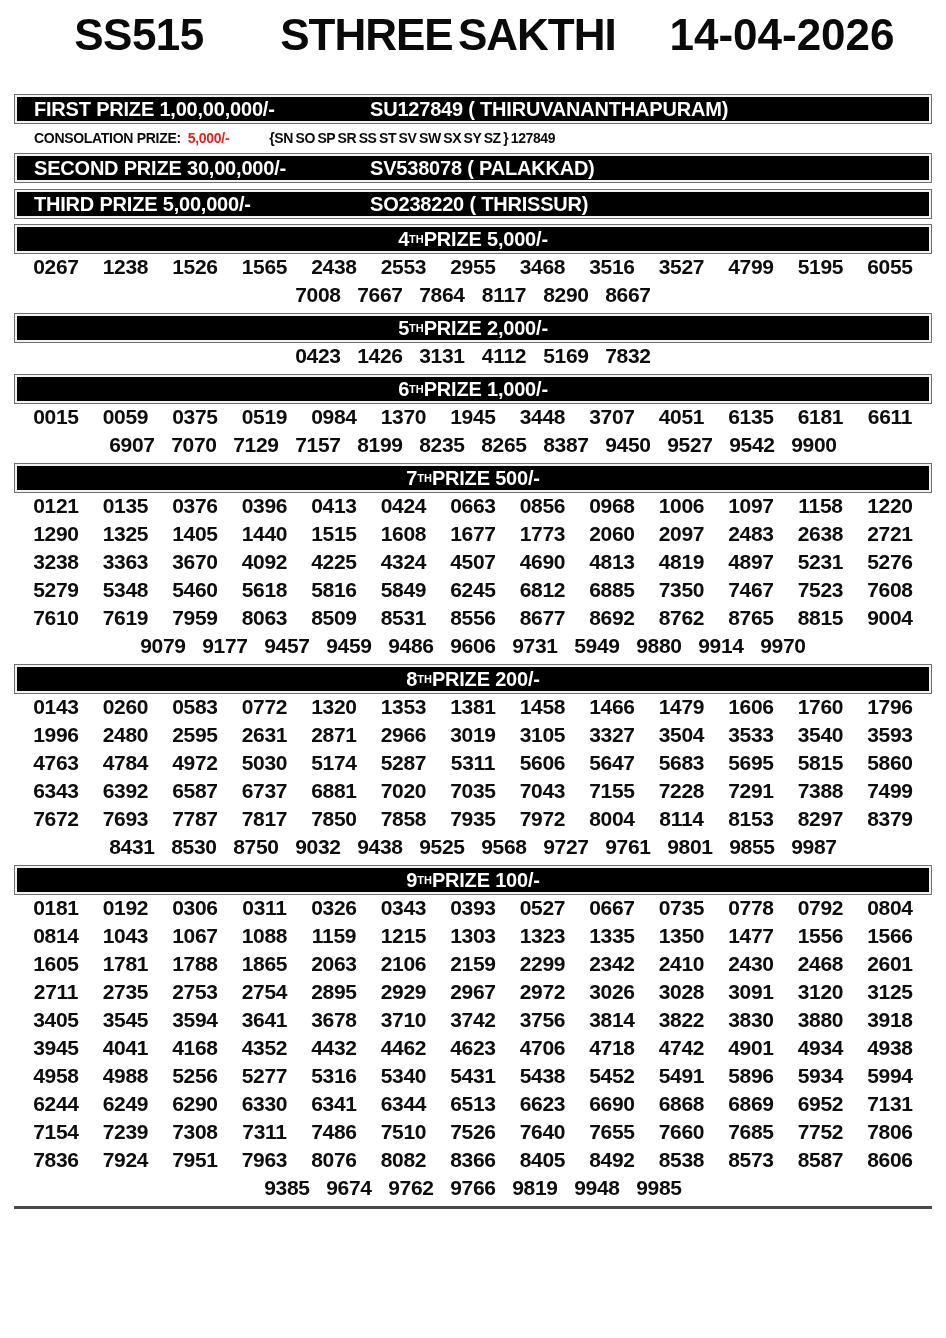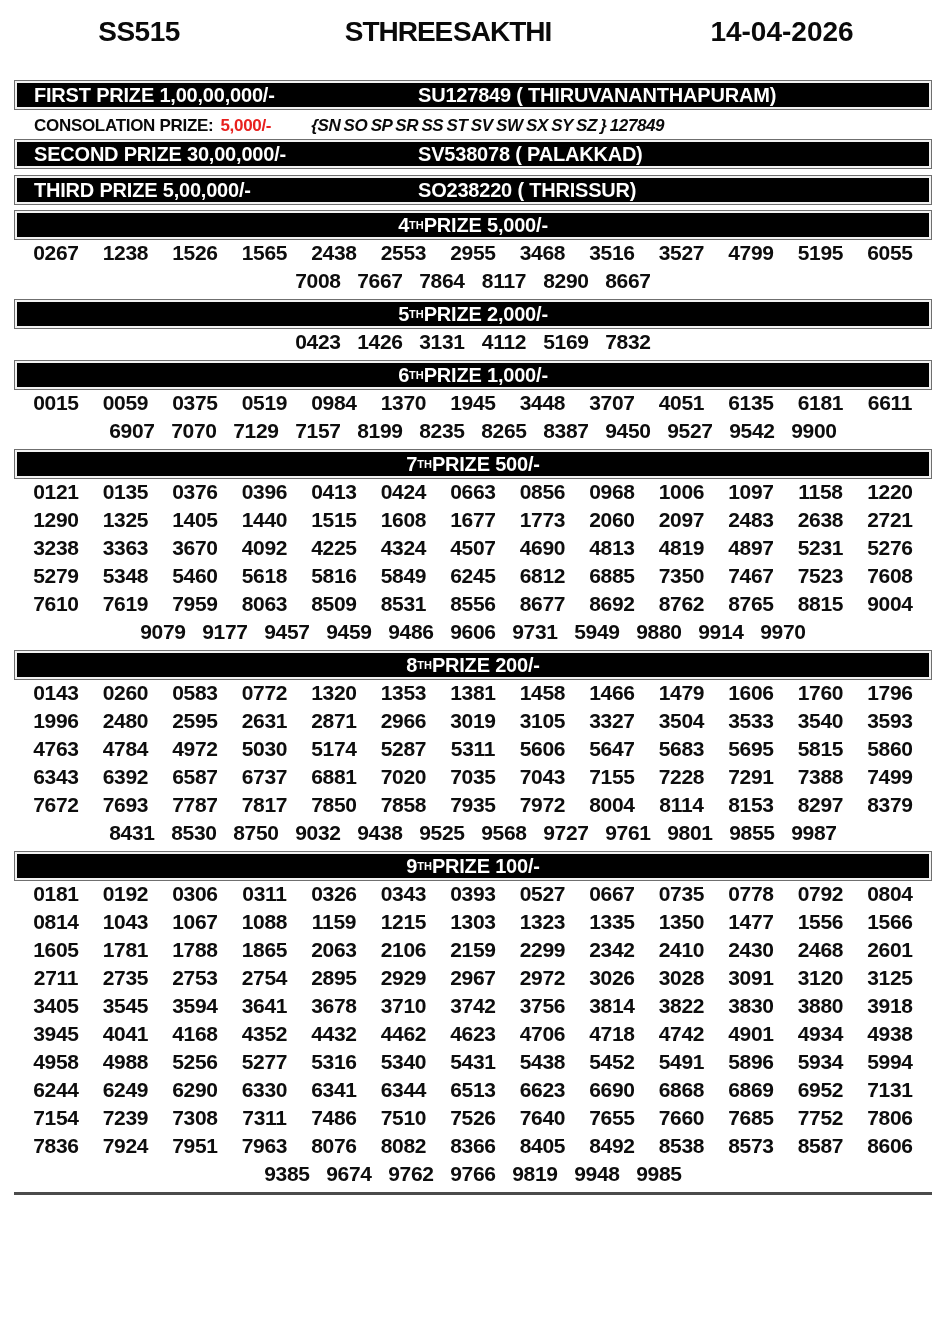--- a/index.html
+++ b/index.html
@@ -5,46 +5,46 @@
   html,body{margin:0;padding:0;background:#fff;}
   .page{
     width:946px;height:1338px;box-sizing:border-box;
     padding:10px 14px 0 14px;overflow:hidden;
     font-family:"Liberation Sans",sans-serif;font-weight:bold;color:#0a0a0a;
     background:#fff;
   }
   
   .top-header{
     display:grid;grid-template-columns:250px 1fr 300px;align-items:center;
-    height:44px;margin-bottom:26px;font-size:28px;letter-spacing:-0.5px;
+    height:44px;margin-bottom:40px;font-size:44px;letter-spacing:-0.5px;
   }
   .top-header .code{text-align:center;}
   .top-header .title{text-align:center;word-spacing:-6px;letter-spacing:-1px;}
   .top-header .date{text-align:center;letter-spacing:0;}
   
   .bar{
     background:#000;color:#fff;
     border:1px solid #6f6f6f;
     box-shadow:inset 0 0 0 2px #f2f2f2, inset 0 0 0 4px #000;
     height:30px;box-sizing:border-box;
     display:flex;align-items:center;
     font-size:20px;letter-spacing:-0.2px;white-space:nowrap;
   }
-  .bar.left{padding-left:19px;gap:48px;}
+  .bar.left{padding-left:19px;}
   .bar.left .label{display:inline-block;width:336px;}
   .bar.center-bar{justify-content:center;}
   sup{font-size:11px;line-height:0;vertical-align:6px;letter-spacing:0;}
   
   .consolation{
-    display:flex;align-items:flex-end;height:24px;margin:2px 0 3px 0;
-    padding-left:20px;font-size:17px;letter-spacing:-0.3px;white-space:nowrap;
+    display:flex;align-items:center;height:24px;margin:2px 0 3px 0;
+    padding-left:20px;font-size:14px;letter-spacing:-0.3px;white-space:nowrap;
   }
   .consolation .c-label{margin-right:7px;}
   .consolation .c-amount{margin-right:40px;}
-  .consolation .c-series{letter-spacing:-0.4px;word-spacing:-1px;font-style:italic;} .gap5{height:5px;} .gap6{height:6px;}
+  .consolation .c-series{letter-spacing:-0.4px;word-spacing:-1px;} .gap5{height:5px;} .gap6{height:6px;}
   
   .section .bar{margin-bottom:1px;}
   .section{margin-bottom:2px;}
   .num-row{
     display:flex;justify-content:center;align-items:flex-start;height:28px;
     font-size:21px;letter-spacing:-0.3px;color:#0d0d0d;
   }
   .num{display:inline-block;width:69.5px;text-align:center;}
   .num-row.partial .num{width:62px;}
   .bottom-rule{border-top:3px solid #4b4b4b;margin-top:0;}

